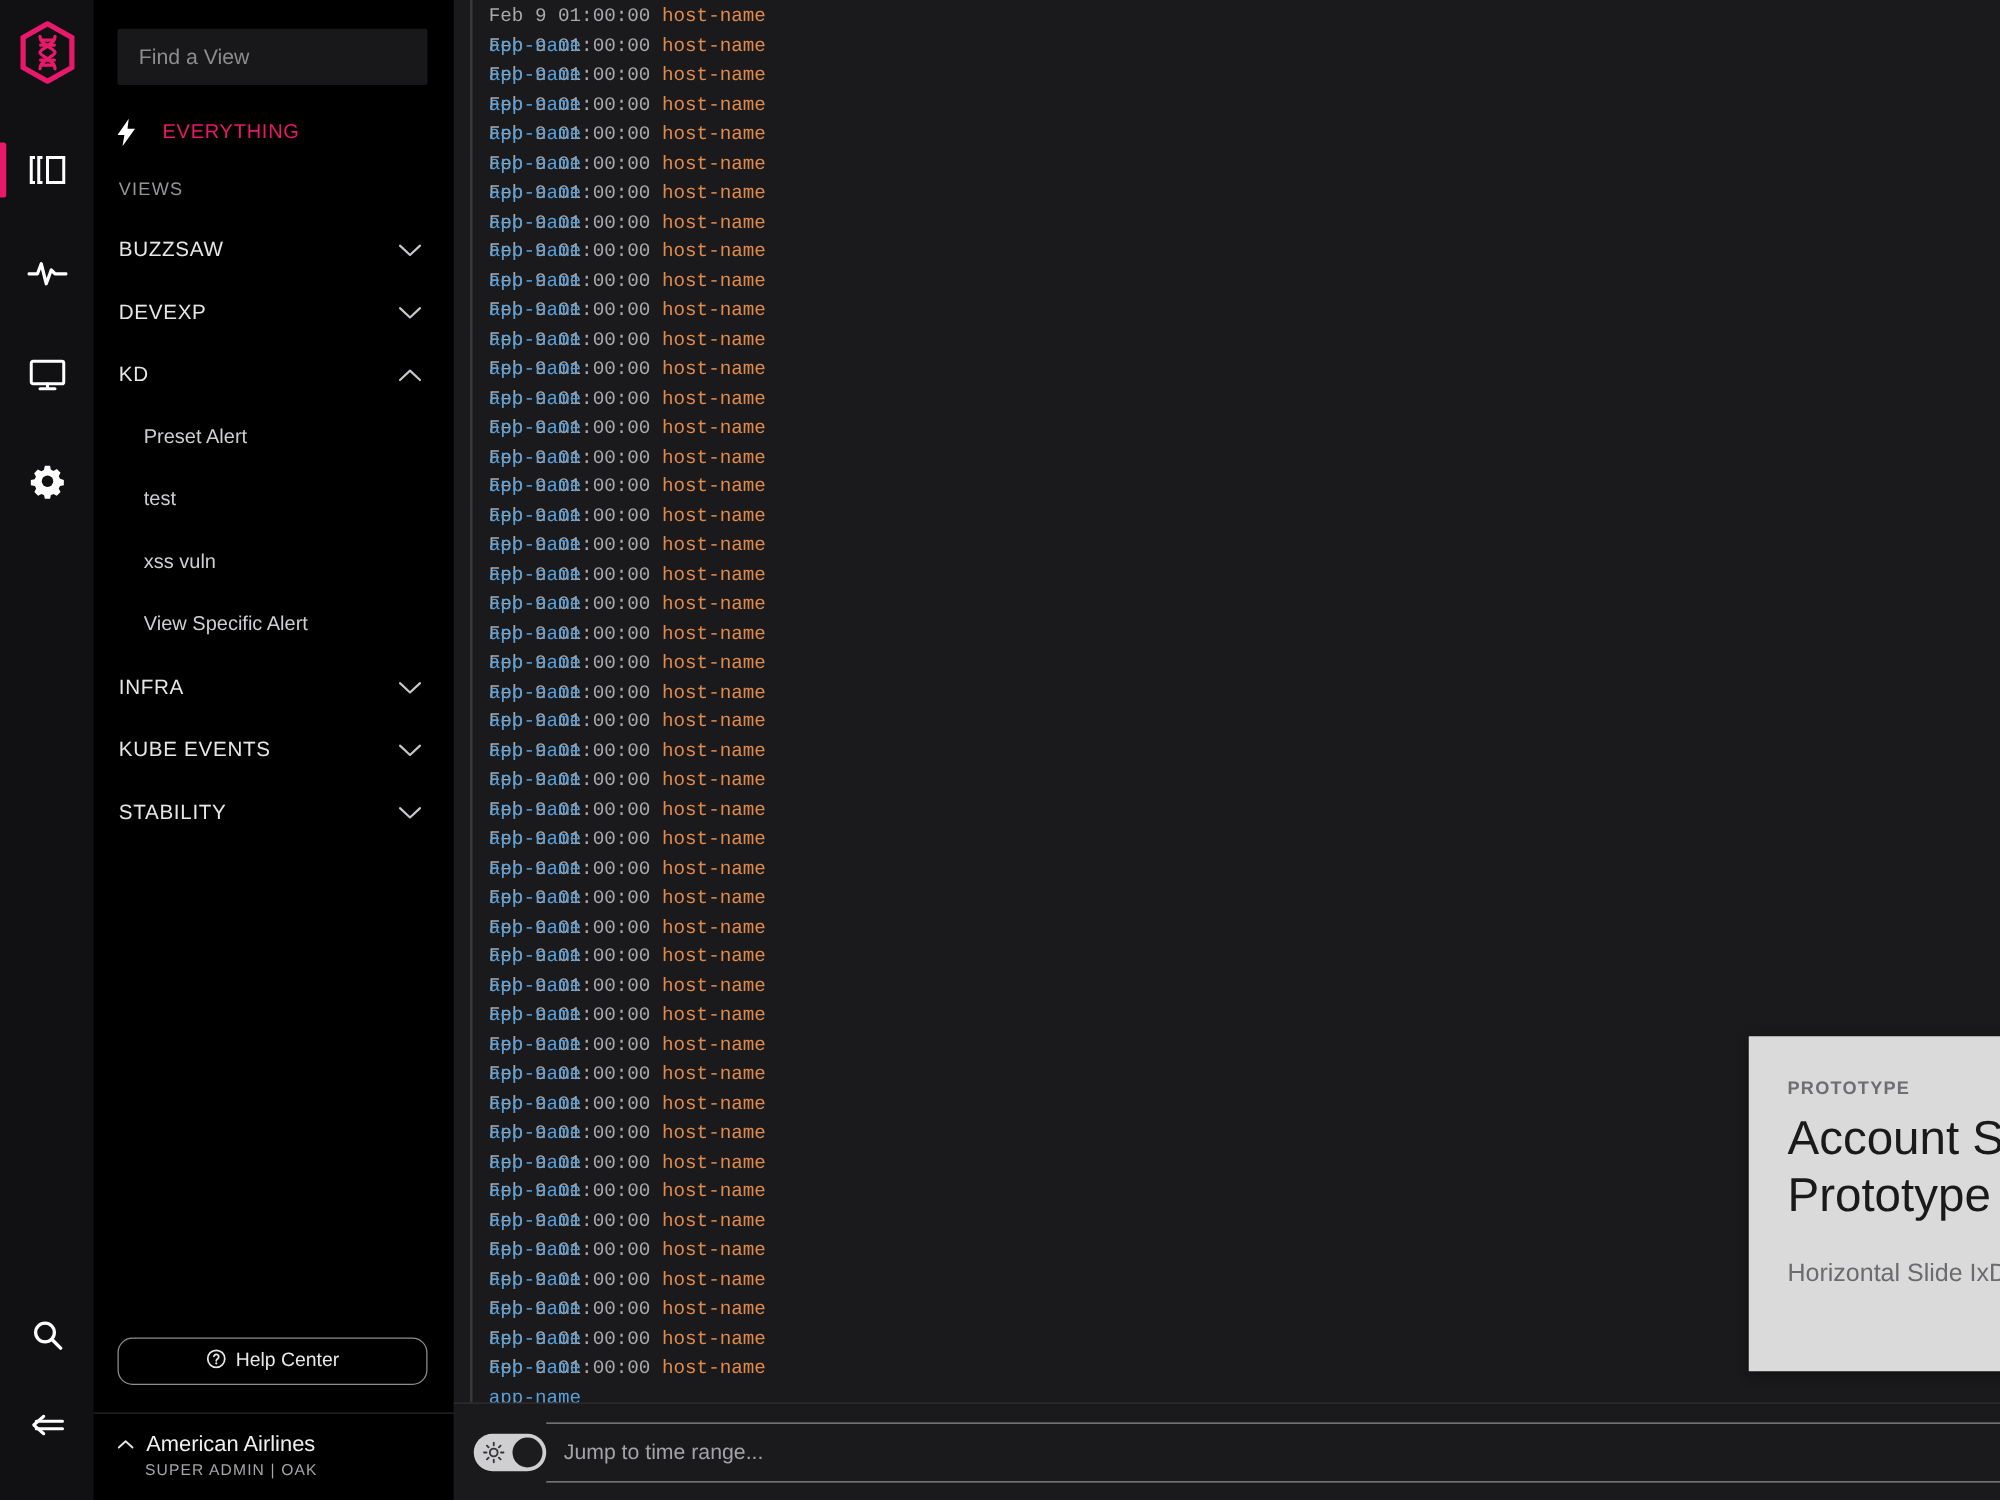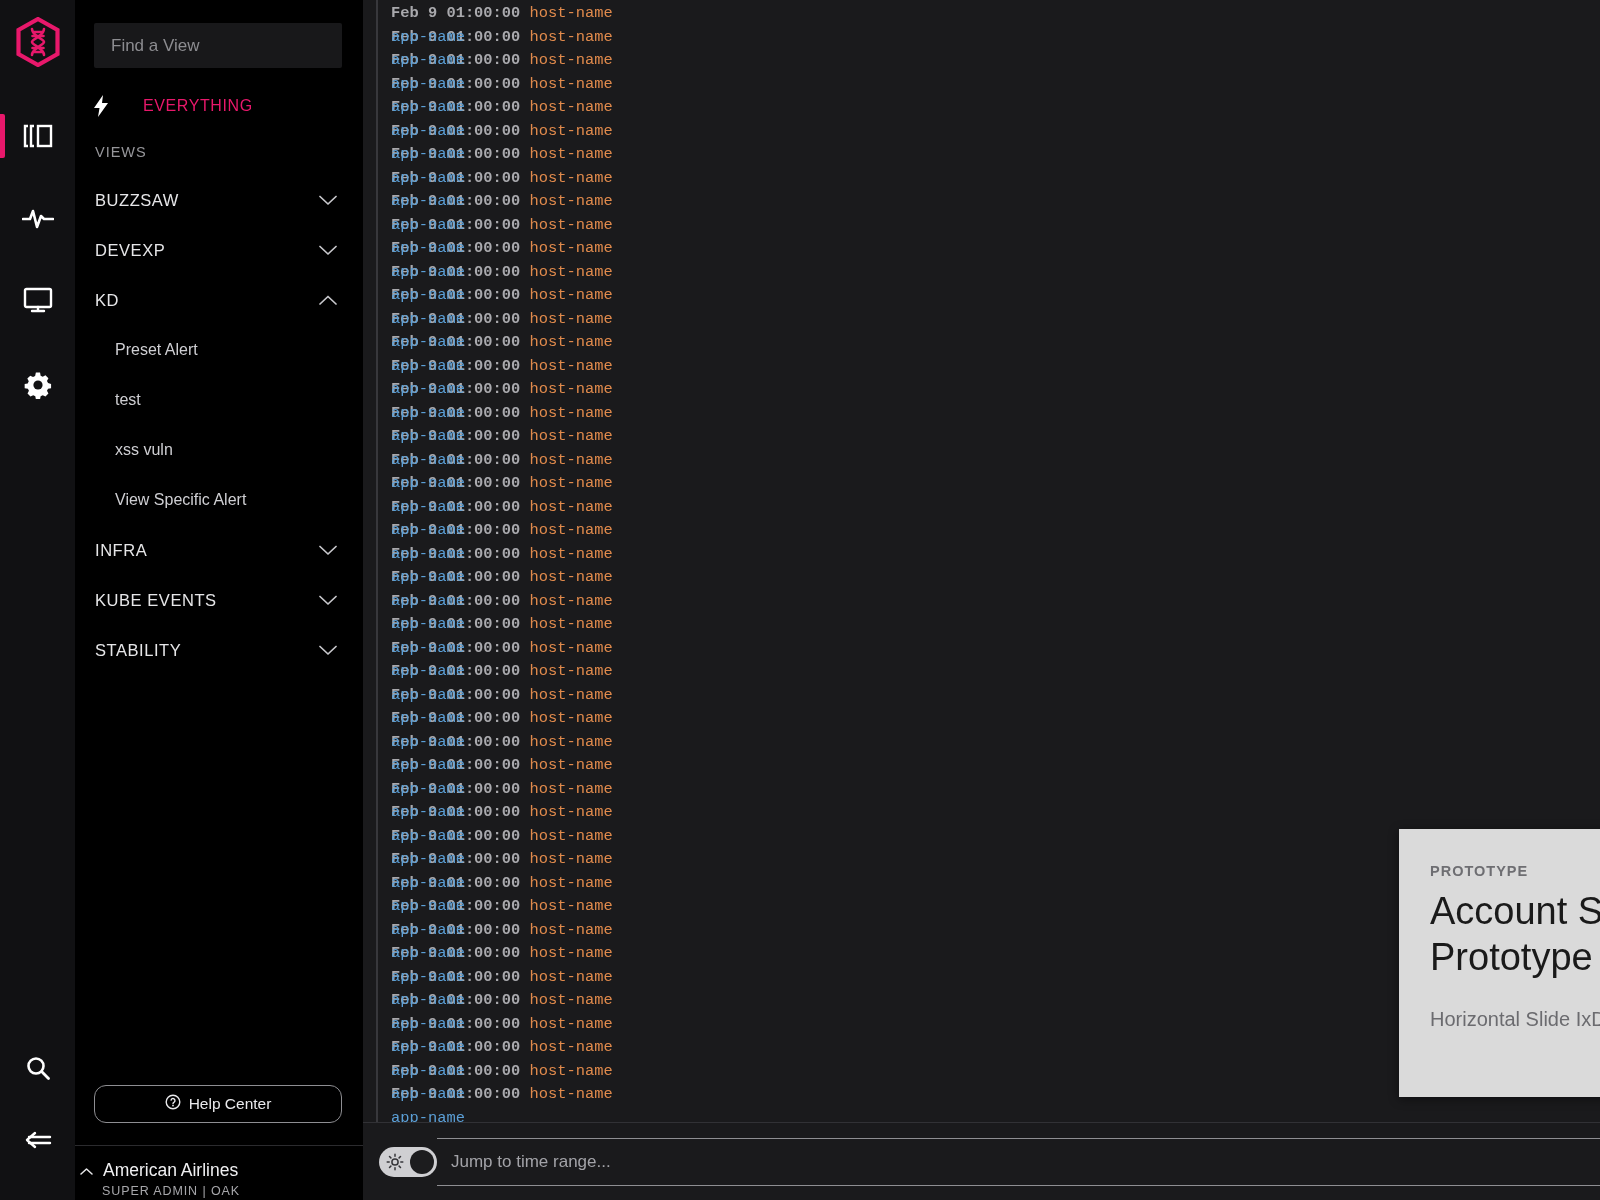--- a/index.html
+++ b/index.html
@@ -53,21 +53,21 @@
     padding: 0 17px;
     outline: none;
     border-radius: 2px;
   }
   .find-view::placeholder { color: #8c8c90; }
 
   .everything {
     margin: 21px 0 0 0;
     padding-left: 19px;
     height: 34px;
-    display: flex; align-items: center; gap: 34px;
+    display: flex; align-items: center; gap: 21px;
   }
   .bolt { color: #ffffff; display:flex; }
   .everything-label {
     color: #e8186b; font-size: 16px; letter-spacing: .6px; font-weight: 400;
   }
 
   .views-head {
     margin-top: 21px; padding-left: 20px;
     color: #96969a; font-size: 14.5px; letter-spacing: 1.0px;
   }
@@ -95,22 +95,22 @@
     border: 1px solid #8e8e92;
     background: transparent;
     color: #e9e9ec;
     font-size: 15.5px;
     font-family: "Liberation Sans", sans-serif;
     display: flex; align-items: center; justify-content: center; gap: 8px;
     border-radius: 12px;
   }
   .account {
     border-top: 1px solid #2b2b2e;
-    padding: 14px 0 0 5px;
-    height: 55px;
+    padding: 14px 0 0 19px;
+    height: 70px;
   }
   .account-row { display: flex; align-items: center; gap: 10px; }
   .account-name { color: #f0f0f2; font-size: 17.5px; }
   .account-sub {
     color: #a6a6aa; font-size: 12.5px; letter-spacing: .9px;
     padding-left: 22px; margin-top: 3px;
   }
 
   
   .main {
@@ -131,21 +131,21 @@
   }
   .log-line {
     height: 23.5px;
     line-height: 23.5px;
     padding-left: 28px;
     white-space: nowrap;
     font-family: "Liberation Mono", monospace;
     font-size: 15.4px;
     color: #dcdce0;
   }
-  .ts   { color: #a9a9ad; font-weight: bold; }
+  .ts   { color: #a9a9ad; }
   .host { color: #e08a4c; }
   .app  { color: #5b9fd6; }
 
   
   .proto-card {
     position: absolute;
     left: 1036px; top: 829px;
     width: 454px; height: 268px;
     background: #dadada;
     box-shadow: 0 2px 10px rgba(0,0,0,.45);

